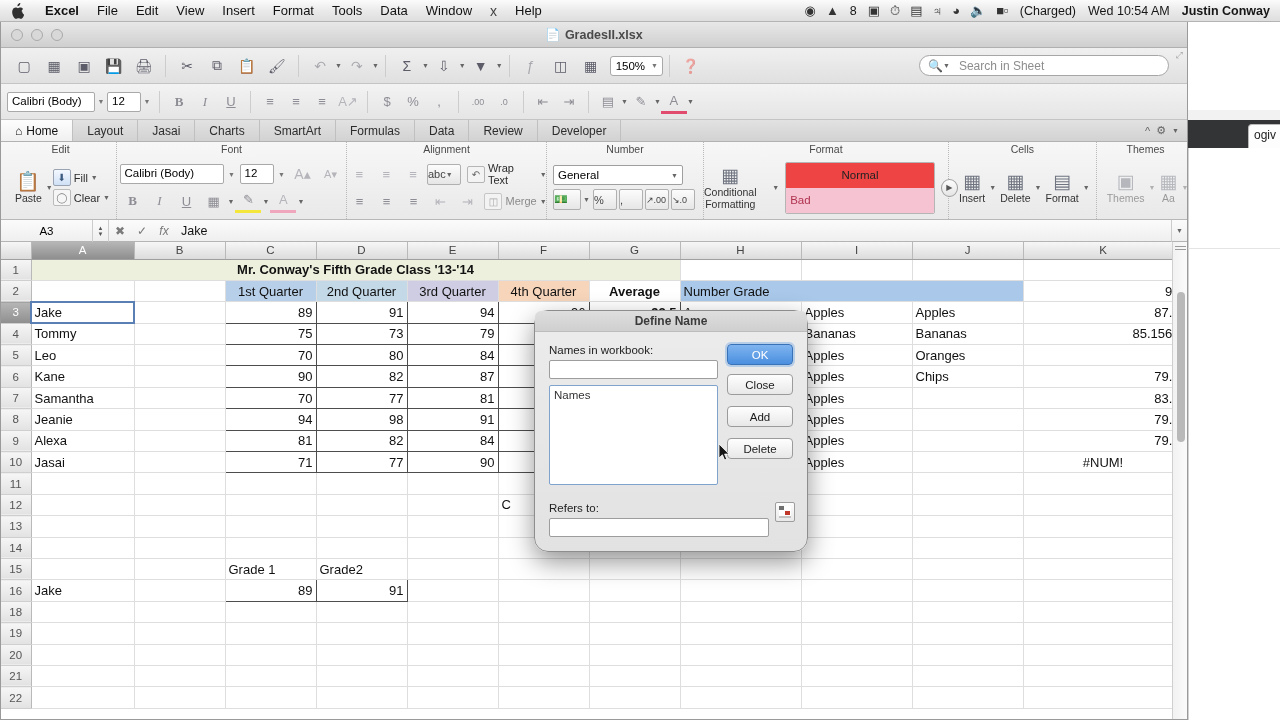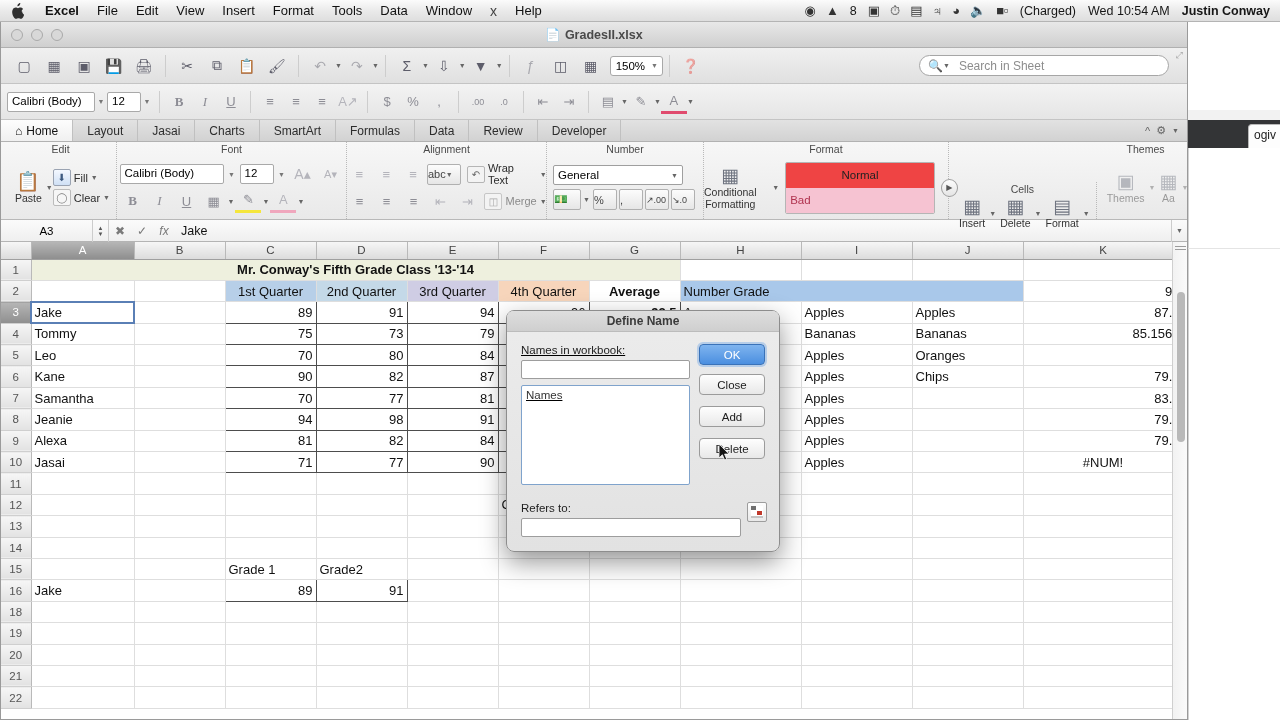--- a/index.html
+++ b/index.html
@@ -162,29 +162,29 @@
   .gl { position:absolute; left:0; right:0; height:1px; background:#8d8d8d;}
   .ytick { position:absolute; right:calc(100% + 6px); transform:translateY(-50%);
       font-size:12.5px; color:#222; white-space:nowrap;}
   .tickmark { position:absolute; left:-5px; width:5px; height:1px; background:#555;}
   .yaxis { position:absolute; left:0; top:0; bottom:0; width:1px; background:#8d8d8d;}
   .bar { position:absolute; bottom:0; }
   .bar.blue { background:linear-gradient(to bottom,#a8cdee,#93c2ea);}
   .bar.pink { background:linear-gradient(to bottom,#f2899f,#ef7d96);}
 
   
-  .dialog { position:absolute; left:506px; top:310px; width:274px; height:242px;
+  .dialog { position:absolute; left:534px; top:310px; width:274px; height:242px;
       background:linear-gradient(to bottom,#ececec,#e2e2e2);
-      border:1px solid #8d8d8d; border-radius:8px;
+      border:1px solid #8d8d8d; border-radius:14px;
       box-shadow:0 10px 26px rgba(0,0,0,.42); z-index:60;}
   .dlg-title { height:21px; display:flex;align-items:center;justify-content:center;
       font-size:12px; color:#3b3b3b; font-weight:bold;
       background:linear-gradient(to bottom,#dedede,#cfcfcf);
       border-bottom:1px solid #bcbcbc; border-radius:6px 6px 0 0;}
-  .dlg-body { position:relative; height:221px; padding:12px 14px;text-decoration:underline;}
+  .dlg-body { position:relative; height:221px; padding:12px 14px;}
   .dlg-lbl { font-size:11.5px; color:#222; margin-bottom:4px;}
   .dlg-input { width:169px; height:19px; background:#fff; border:1px solid #9d9d9d; border-radius:2px;}
   .dlg-list { width:169px; height:100px; background:#fff; border:1px solid #7fa3cc; border-radius:2px;
       margin-top:6px; padding:3px 4px; font-size:11.5px; color:#333;}
   .dlg-btn { position:absolute; width:66px; height:21px; border-radius:4px; font-size:11.5px;
       border:1px solid #9b9b9b; background:linear-gradient(to bottom,#fefefe,#e8e8e8);
       display:flex;align-items:center;justify-content:center; color:#1b1b1b;}
   .dlg-btn.primary { background:linear-gradient(to bottom,#7fb4ef,#4b8fe0); border-color:#3a72b8; color:#fff;
       box-shadow:0 0 0 2px rgba(120,170,230,.45);}
   .refers-row { position:absolute; left:14px; bottom:16px; width:246px;}
@@ -455,21 +455,21 @@
           </span>
           <span class="caret">▼</span>
           <span class="stylebox">
             <span class="style-normal">Normal</span>
             <span class="style-bad">Bad</span>
           </span>
           <span class="spin">▶</span>
         </div>
       </div>
 
-      <div class="rgroup" style="width:160px;margin-top:40px;">
+      <div class="rgroup" style="width:160px;">
         <span class="glabel">Cells</span>
         <div class="gbody">
           <span class="icobtn">
             <span class="gly">▦</span>
             <span class="cap">Insert</span>
           </span>
           <span class="caret">▼</span>
           <span class="icobtn">
             <span class="gly">▦</span>
             <span class="cap">Delete</span>

